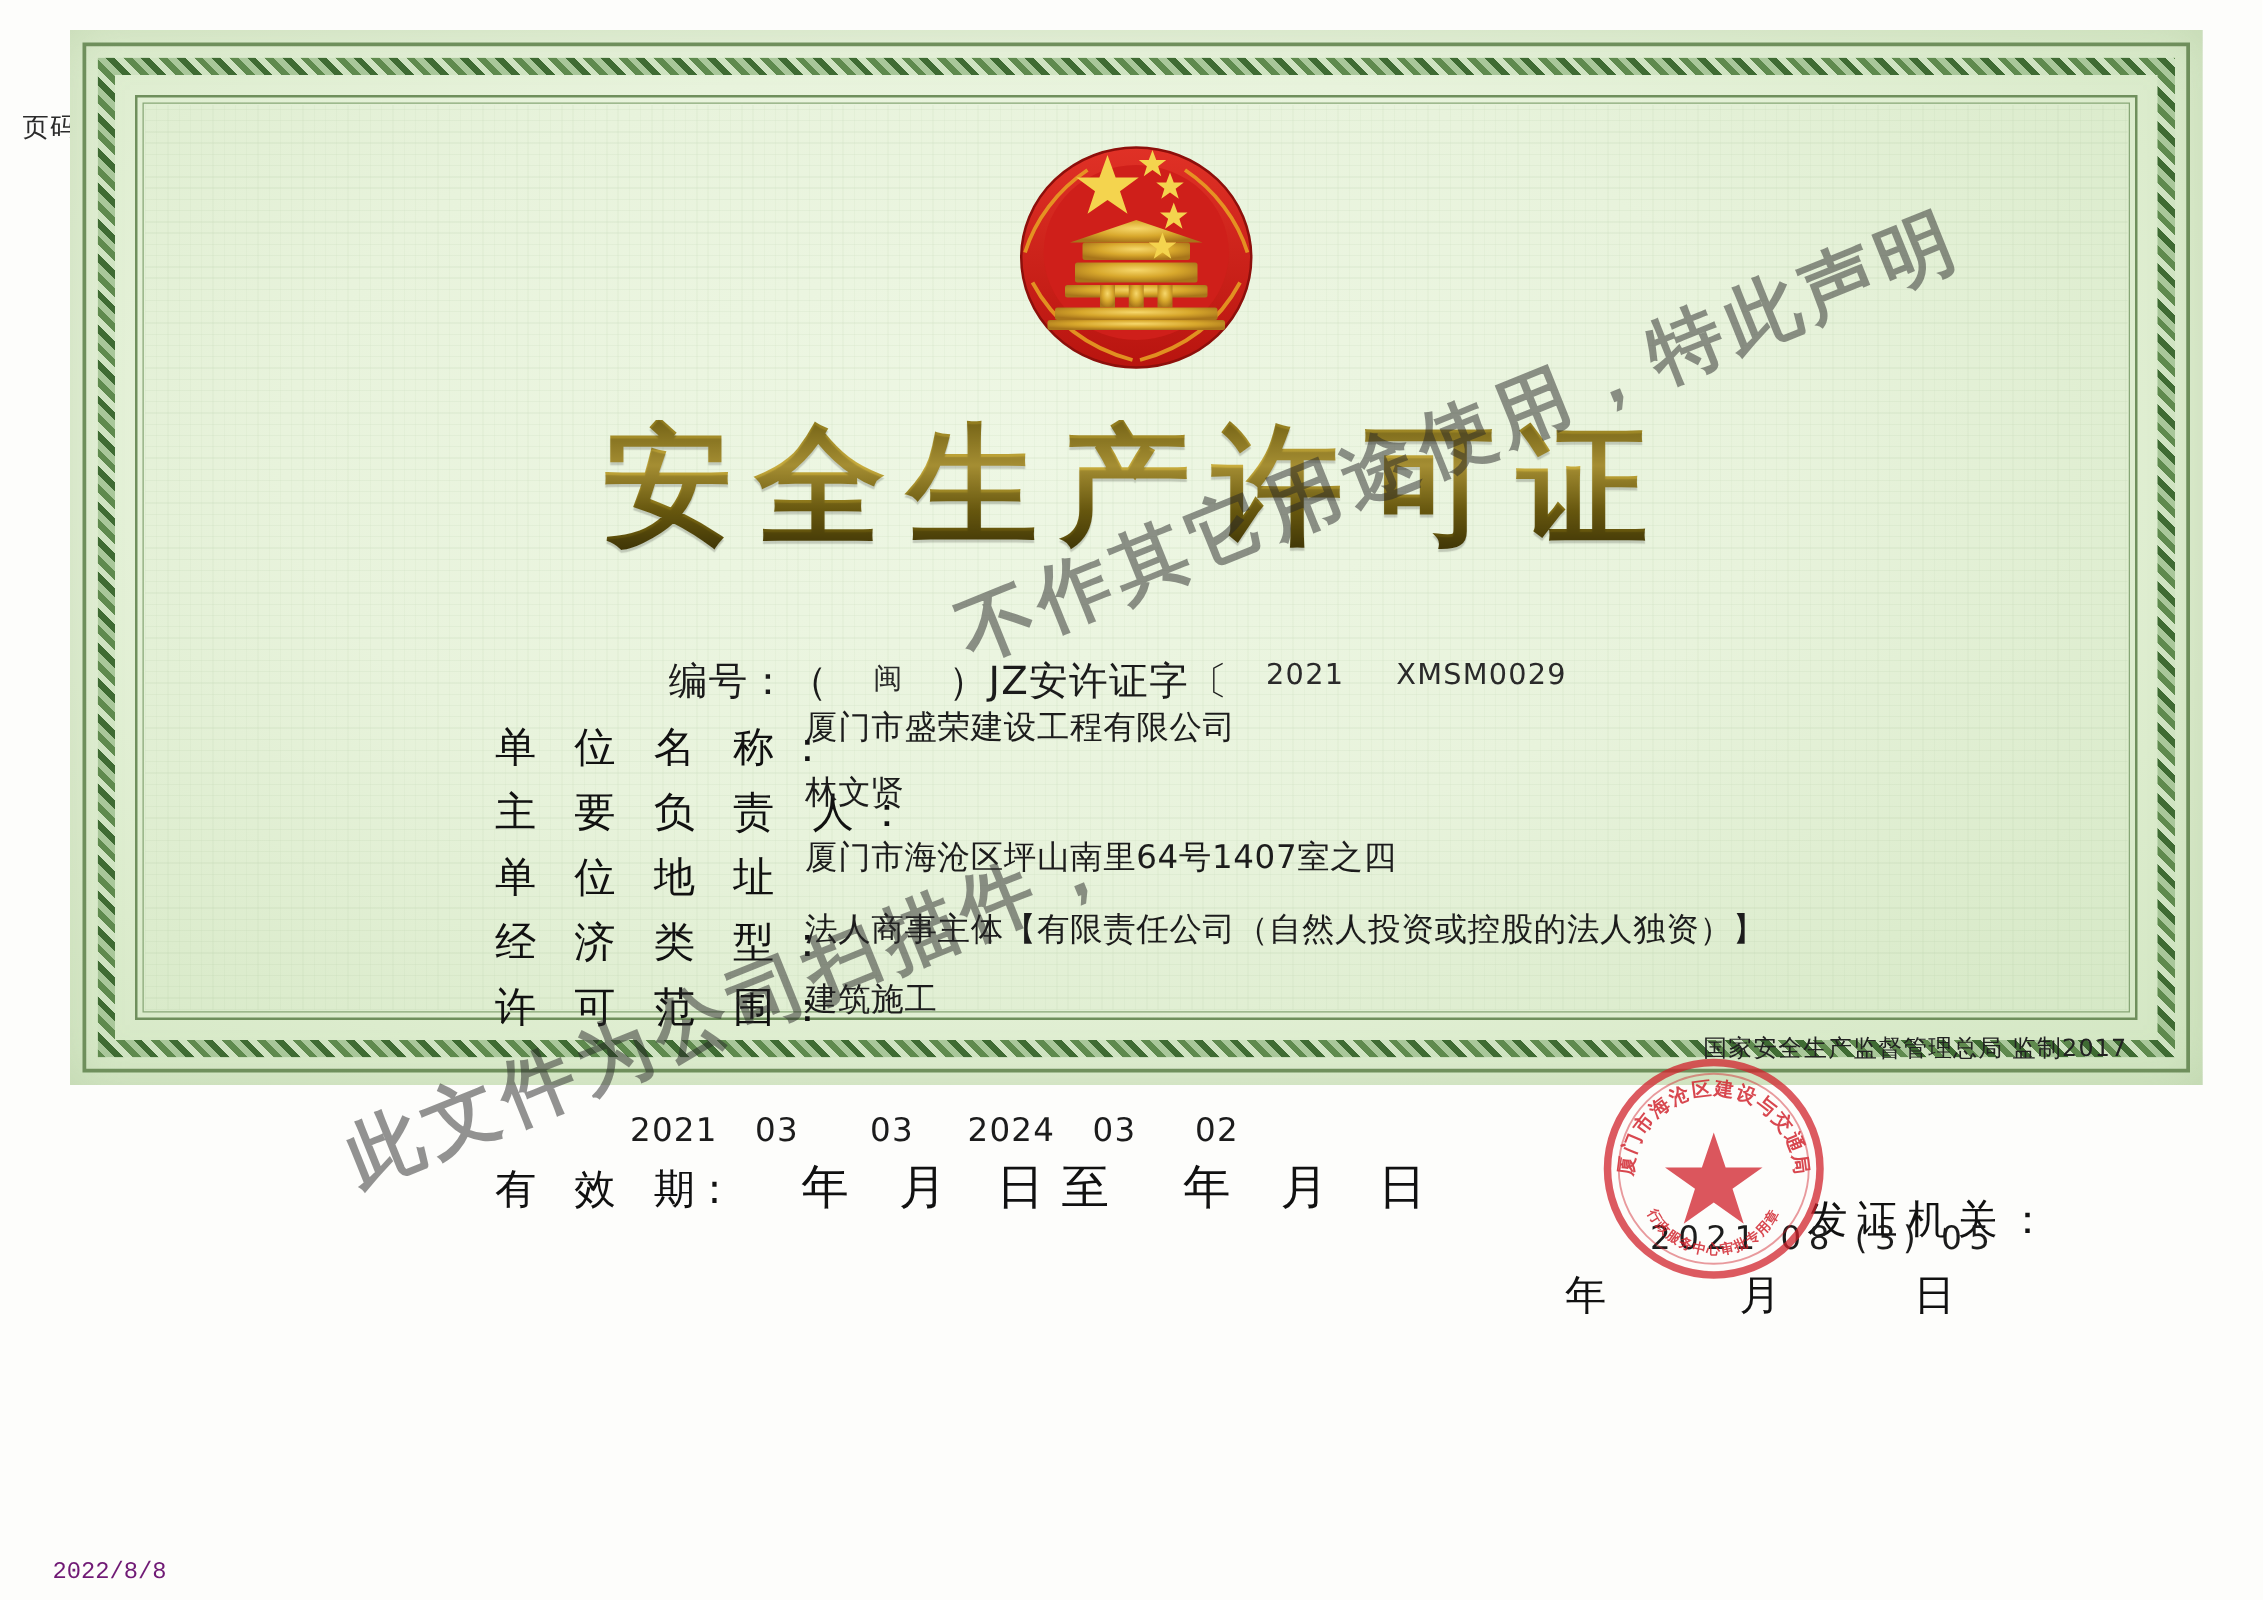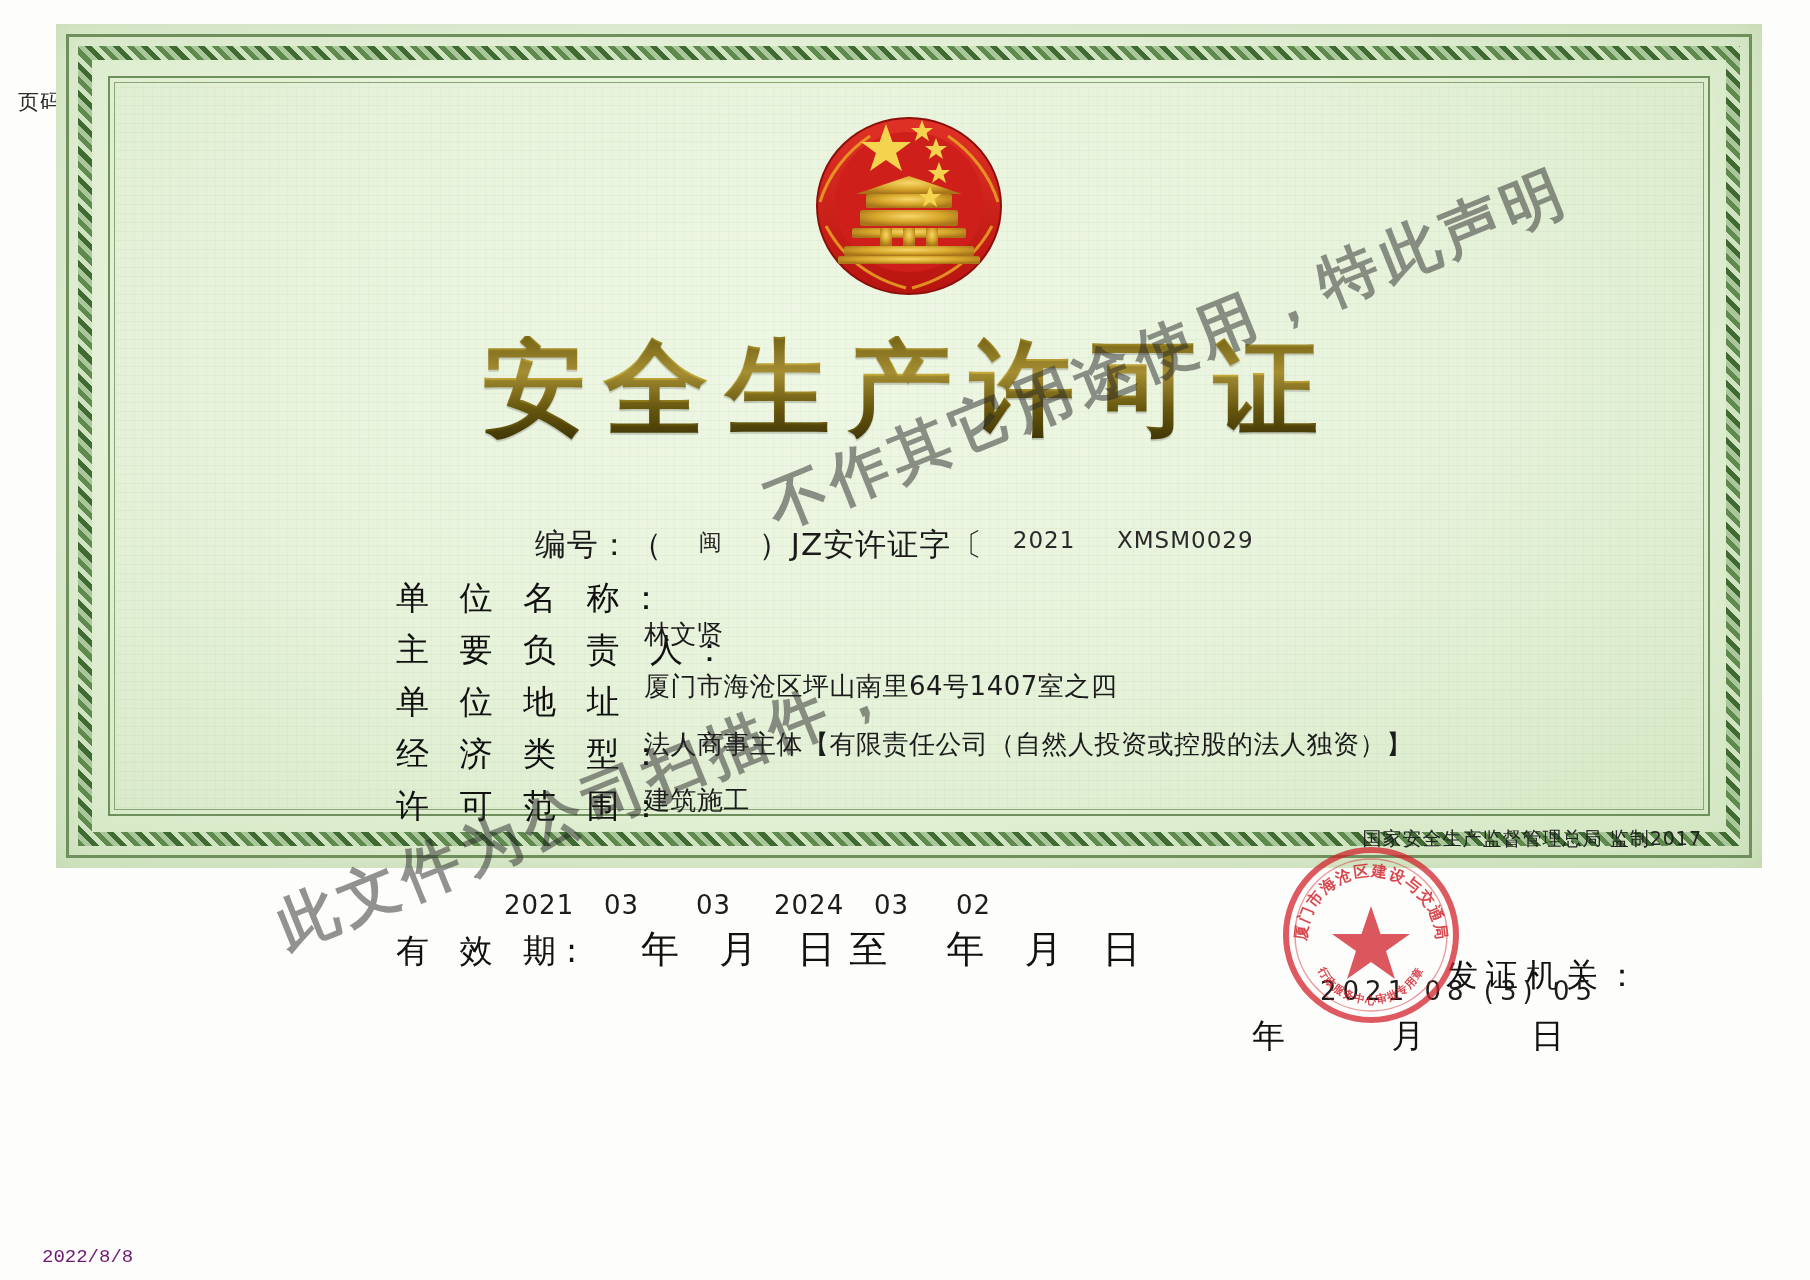--- a/index.html
+++ b/index.html
@@ -362,20 +362,21 @@
     <div id="cert-title">安全生产许可证</div>
 
     <div id="serial-line">
       <span class="ser-label">编号：（</span><span class="ser-box"><span class="ser-sup">闽</span></span><span class="ser-label">）JZ安许证字〔</span><span class="ser-box" style="min-width:300px"><span class="ser-sup"><span>2021</span>&nbsp;&nbsp;&nbsp;&nbsp;&nbsp;<span>XMSM0029</span></span></span>
     </div>
 
     <div id="fields">
 
       <div class="field-row">
         <span class="field-label">单 位 名 称：</span>
+        <span class="field-value">厦门市盛荣建设工程有限公司</span>
       </div>
 
       <div class="field-row">
         <span class="field-label">主 要 负 责 人：</span>
         <span class="field-value">林文贤</span>
       </div>
 
       <div class="field-row">
         <span class="field-label">单 位 地 址</span>
         <span class="field-value">厦门市海沧区坪山南里64号1407室之四</span>

